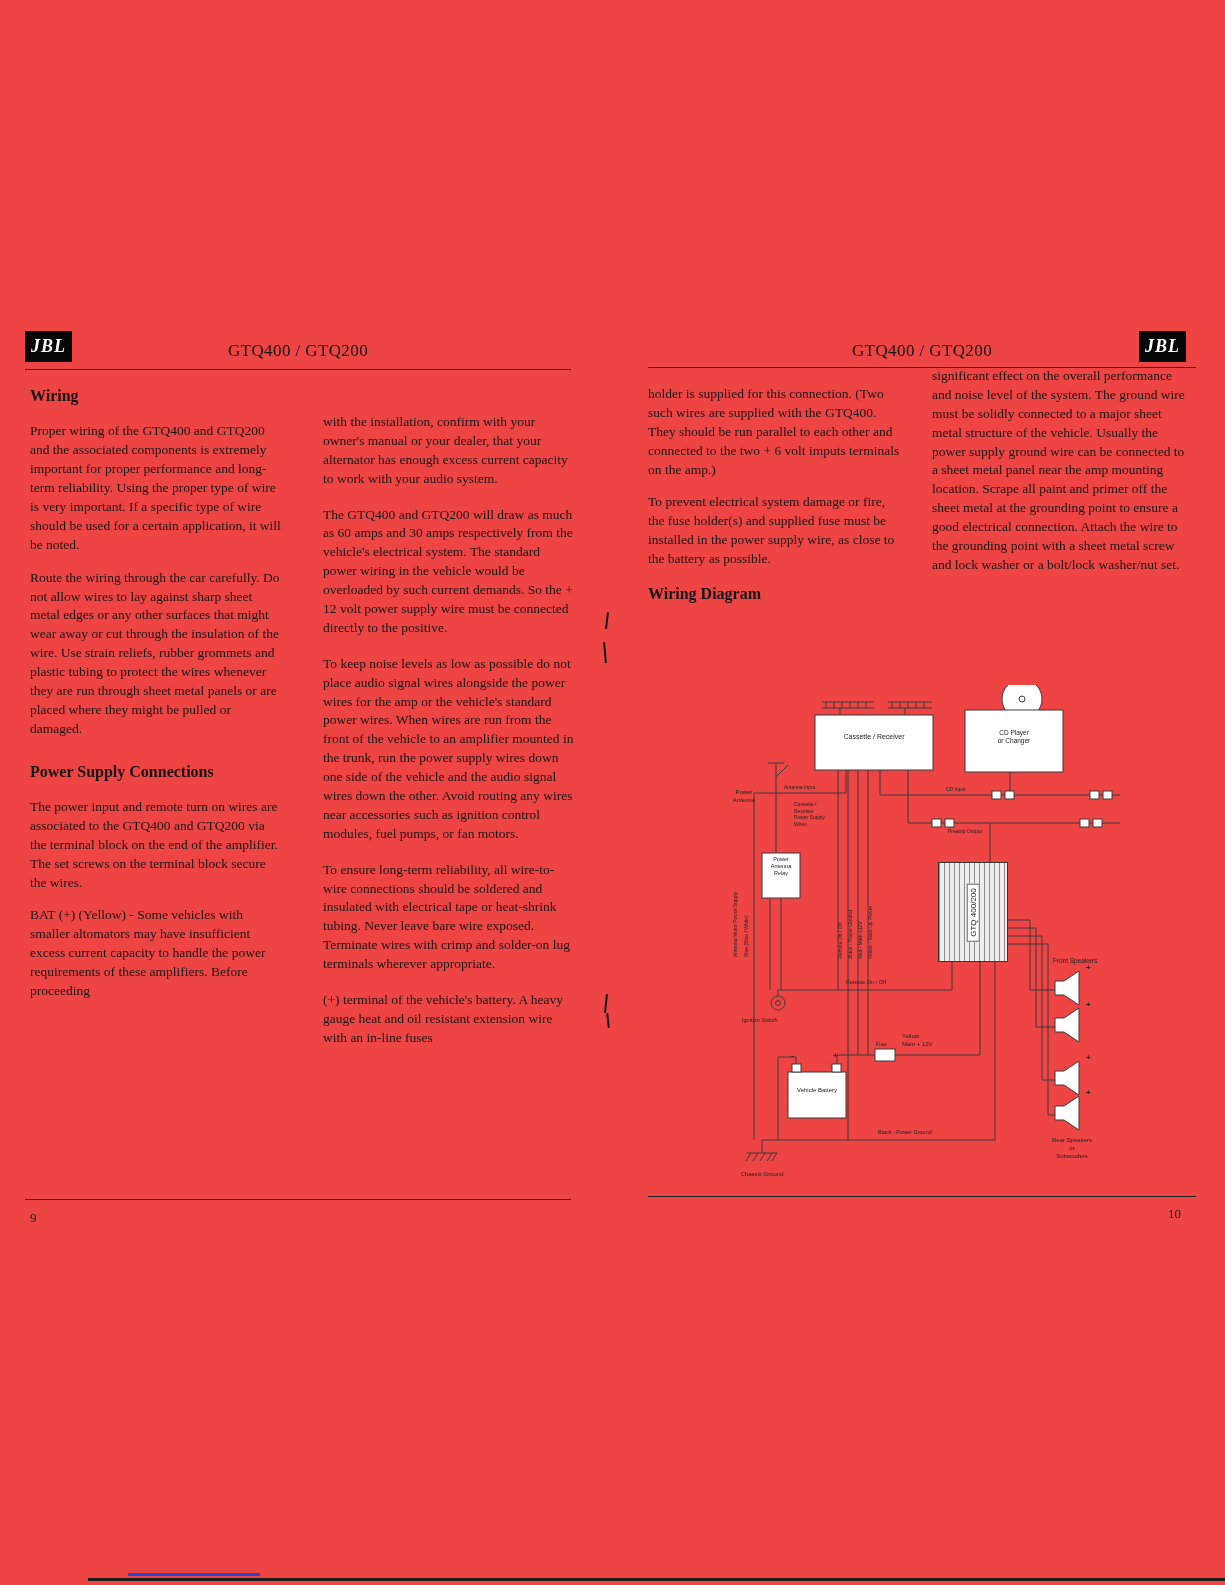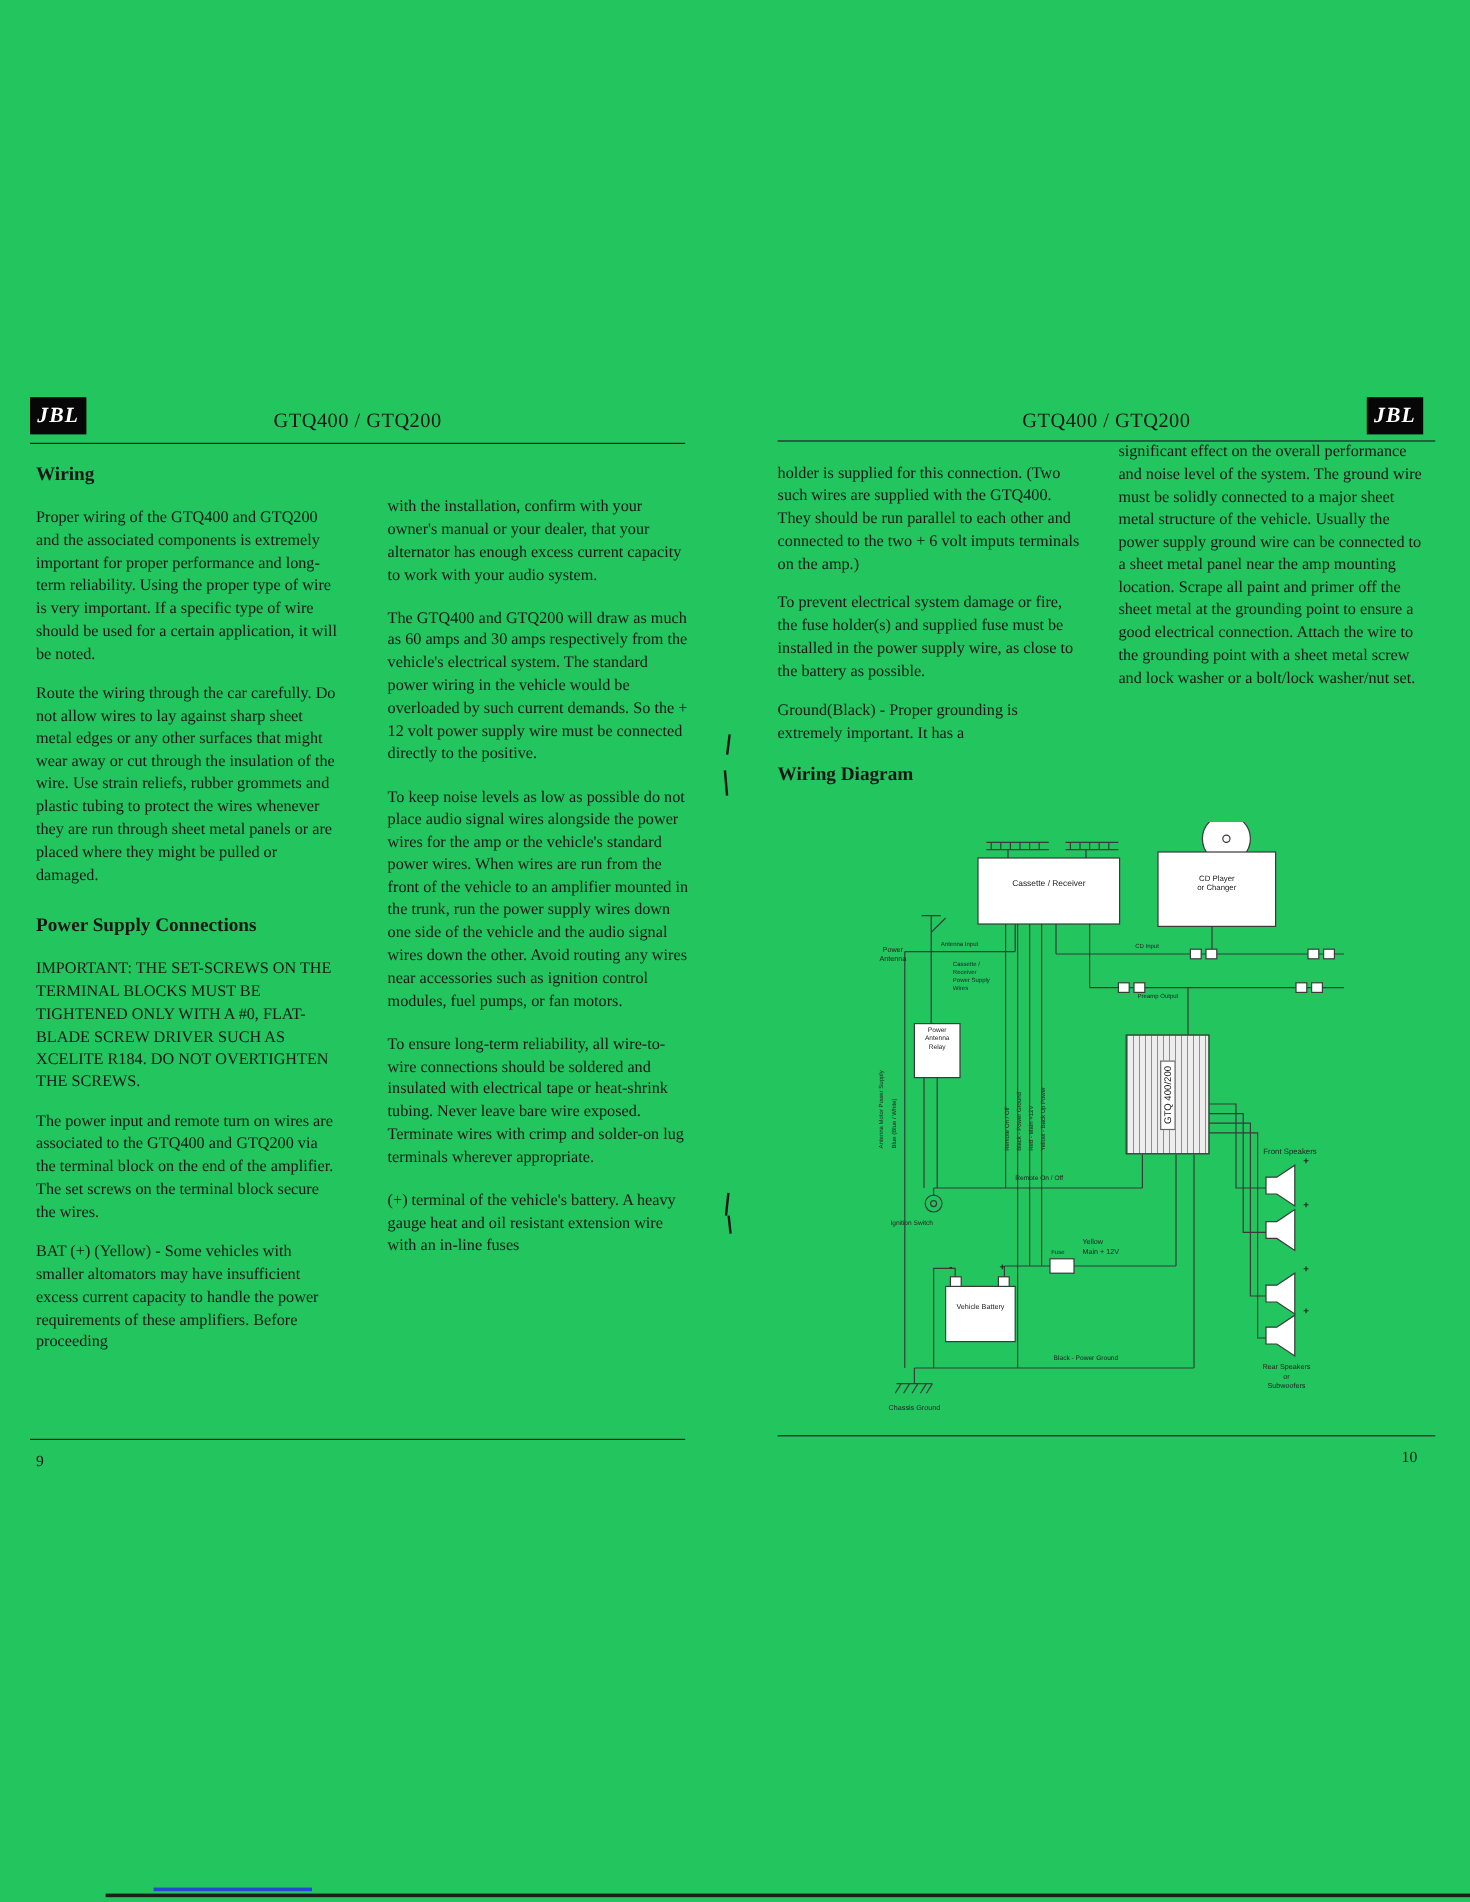--- a/index.html
+++ b/index.html
@@ -1,18 +1,18 @@
 <!DOCTYPE html>
 <html><head>
 <meta charset="utf-8">
 <style>
   * { margin:0; padding:0; box-sizing:border-box; }
   html,body { background:#e8e8e8; }
   #canvas {
-    position:relative; width:1225px; height:1585px; background:#22c55e;
+    position:relative; width:1225px; height:1585px; background:#ef4444;
     font-family:"Liberation Serif", serif; color:#161616; overflow:hidden;
     margin:0 auto;
   }
   .logo {
     position:absolute; width:47px; height:31px; background:#070707; color:#fff;
     display:flex; align-items:center; justify-content:center;
     font-weight:bold; font-style:italic; font-size:18px; letter-spacing:1px;
   }
   #logo-left  { left:25px;  top:331px; }
   #logo-right { left:1139px; top:331px; }
@@ -73,21 +73,20 @@
 
   <div class="logo" id="logo-left">JBL</div>
   <div class="header-title" id="title-left">GTQ400 / GTQ200</div>
   <div class="hrule" id="hr-head-l"></div>
 
   <div class="col" id="col1">
     <h2 class="sec">Wiring</h2>
     <p>Proper wiring of the GTQ400 and GTQ200 and the associated components is extremely important for proper performance and long-term reliability. Using the proper type of wire is very important. If a specific type of wire should be used for a certain application, it will be noted.</p>
     <p>Route the wiring through the car carefully. Do not allow wires to lay against sharp sheet metal edges or any other surfaces that might wear away or cut through the insulation of the wire. Use strain reliefs, rubber grommets and plastic tubing to protect the wires whenever they are run through sheet metal panels or are placed where they might be pulled or damaged.</p>
     <h2 class="sec sec2">Power Supply Connections</h2>
-    <p>IMPORTANT: THE SET-SCREWS ON THE TERMINAL BLOCKS MUST BE TIGHTENED ONLY WITH A #0, FLAT-BLADE SCREW DRIVER SUCH AS XCELITE R184. DO NOT OVERTIGHTEN THE SCREWS.</p>
     <p>The power input and remote turn on wires are associated to the GTQ400 and GTQ200 via the terminal block on the end of the amplifier. The set screws on the terminal block secure the wires.</p>
     <p>BAT (+) (Yellow) - Some vehicles with smaller altomators may have insufficient excess current capacity to handle the power requirements of these amplifiers. Before proceeding</p>
   </div>
 
   <div class="col" id="col2">
     <p>with the installation, confirm with your owner's manual or your dealer, that your alternator has enough excess current capacity to work with your audio system.</p>
     <p>The GTQ400 and GTQ200 will draw as much as 60 amps and 30 amps respectively from the vehicle's electrical system. The standard power wiring in the vehicle would be overloaded by such current demands. So the + 12 volt power supply wire must be connected directly to the positive.</p>
     <p>To keep noise levels as low as possible do not place audio signal wires alongside the power wires for the amp or the vehicle's standard power wires. When wires are run from the front of the vehicle to an amplifier mounted in the trunk, run the power supply wires down one side of the vehicle and the audio signal wires down the other. Avoid routing any wires near accessories such as ignition control modules, fuel pumps, or fan motors.</p>
     <p>To ensure long-term reliability, all wire-to-wire connections should be soldered and insulated with electrical tape or heat-shrink tubing. Never leave bare wire exposed. Terminate wires with crimp and solder-on lug terminals wherever appropriate.</p>
     <p>(+) terminal of the vehicle's battery. A heavy gauge heat and oil resistant extension wire with an in-line fuses</p>
@@ -96,21 +95,20 @@
   <div class="hrule" id="hr-foot-l"></div>
   <div class="pagenum" id="pn-left">9</div>
 
   <div class="header-title" id="title-right">GTQ400 / GTQ200</div>
   <div class="logo" id="logo-right">JBL</div>
   <div class="hrule" id="hr-head-r"></div>
 
   <div class="col" id="col3">
     <p>holder is supplied for this connection. (Two such wires are supplied with the GTQ400. They should be run parallel to each other and connected to the two + 6 volt imputs terminals on the amp.)</p>
     <p>To prevent electrical system damage or fire, the fuse holder(s) and supplied fuse must be installed in the power supply wire, as close to the battery as possible.</p>
-    <p>Ground(Black) - Proper grounding is extremely important. It has a</p>
     <h2 class="sec sec3">Wiring Diagram</h2>
   </div>
 
   <div class="col" id="col4">
     <p>significant effect on the overall performance and noise level of the system. The ground wire must be solidly connected to a major sheet metal structure of the vehicle. Usually the power supply ground wire can be connected to a sheet metal panel near the amp mounting location. Scrape all paint and primer off the sheet metal at the grounding point to ensure a good electrical connection. Attach the wire to the grounding point with a sheet metal screw and lock washer or a bolt/lock washer/nut set.</p>
   </div>
 
   <div id="diagram">
     <svg width="540" height="510" viewBox="0 0 540 510">
       <g stroke="#3a3a3a" stroke-width="1" fill="none">

